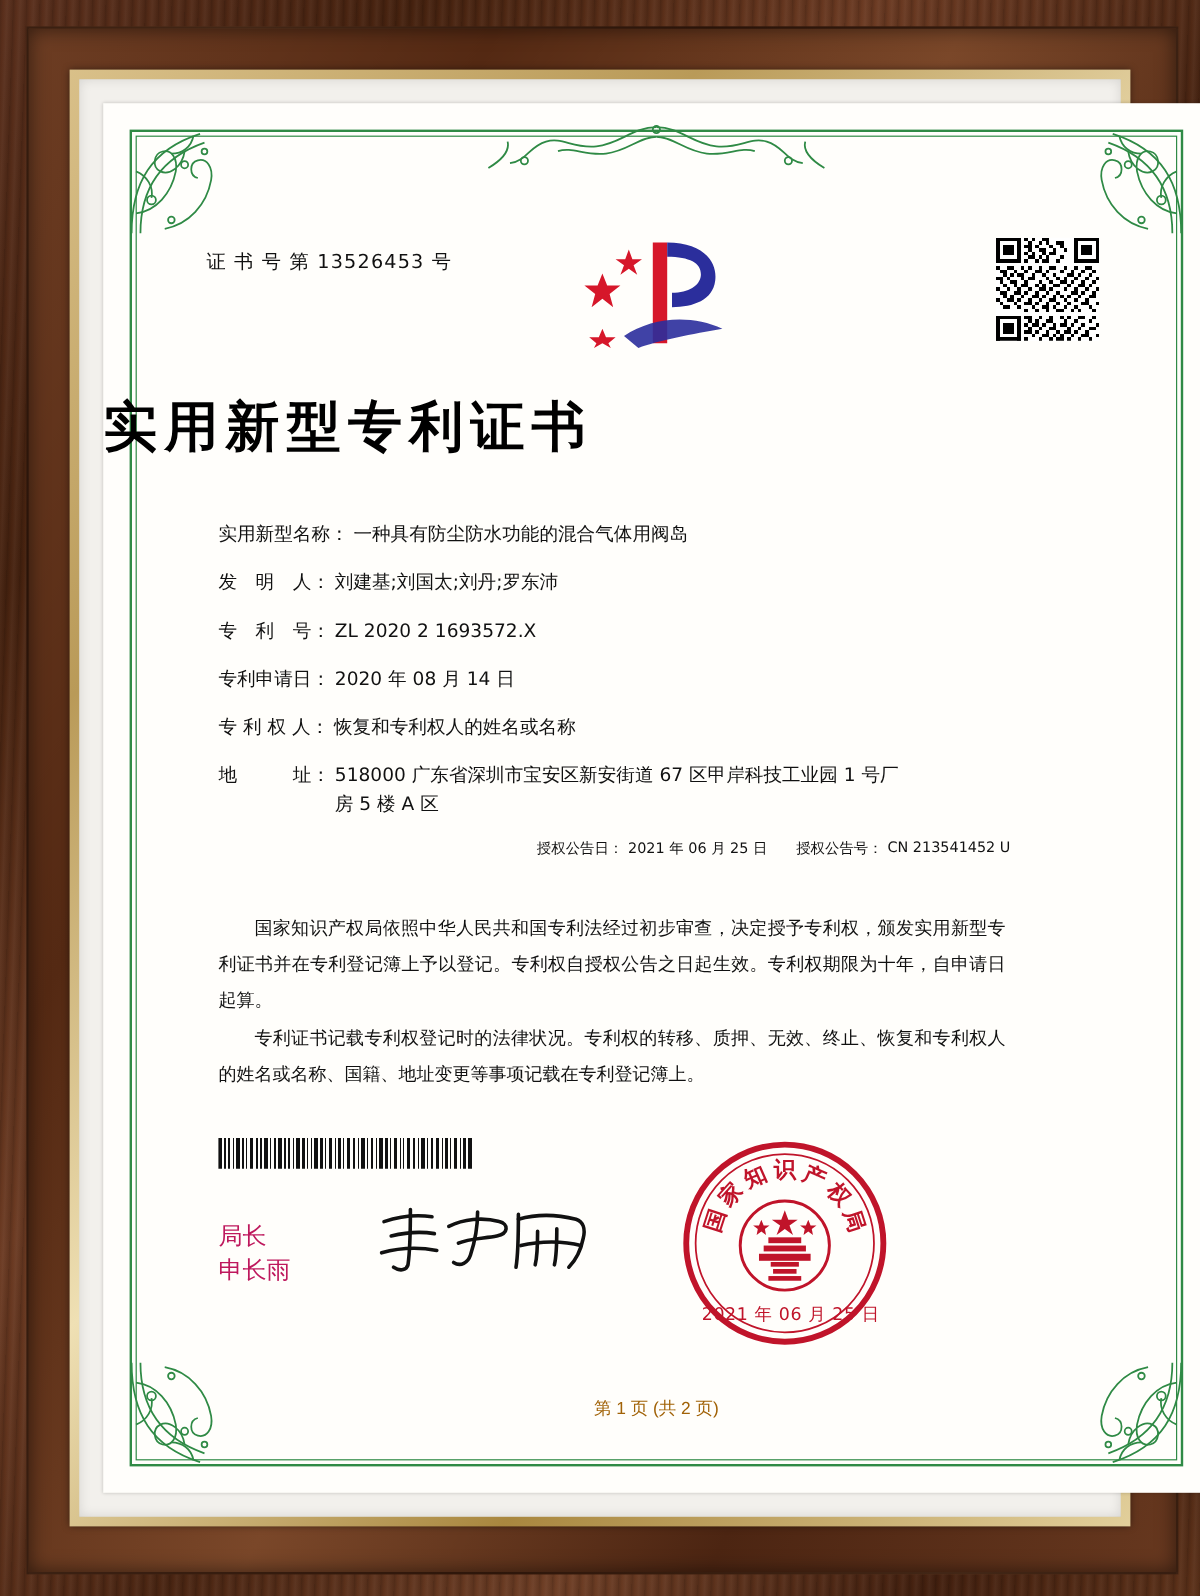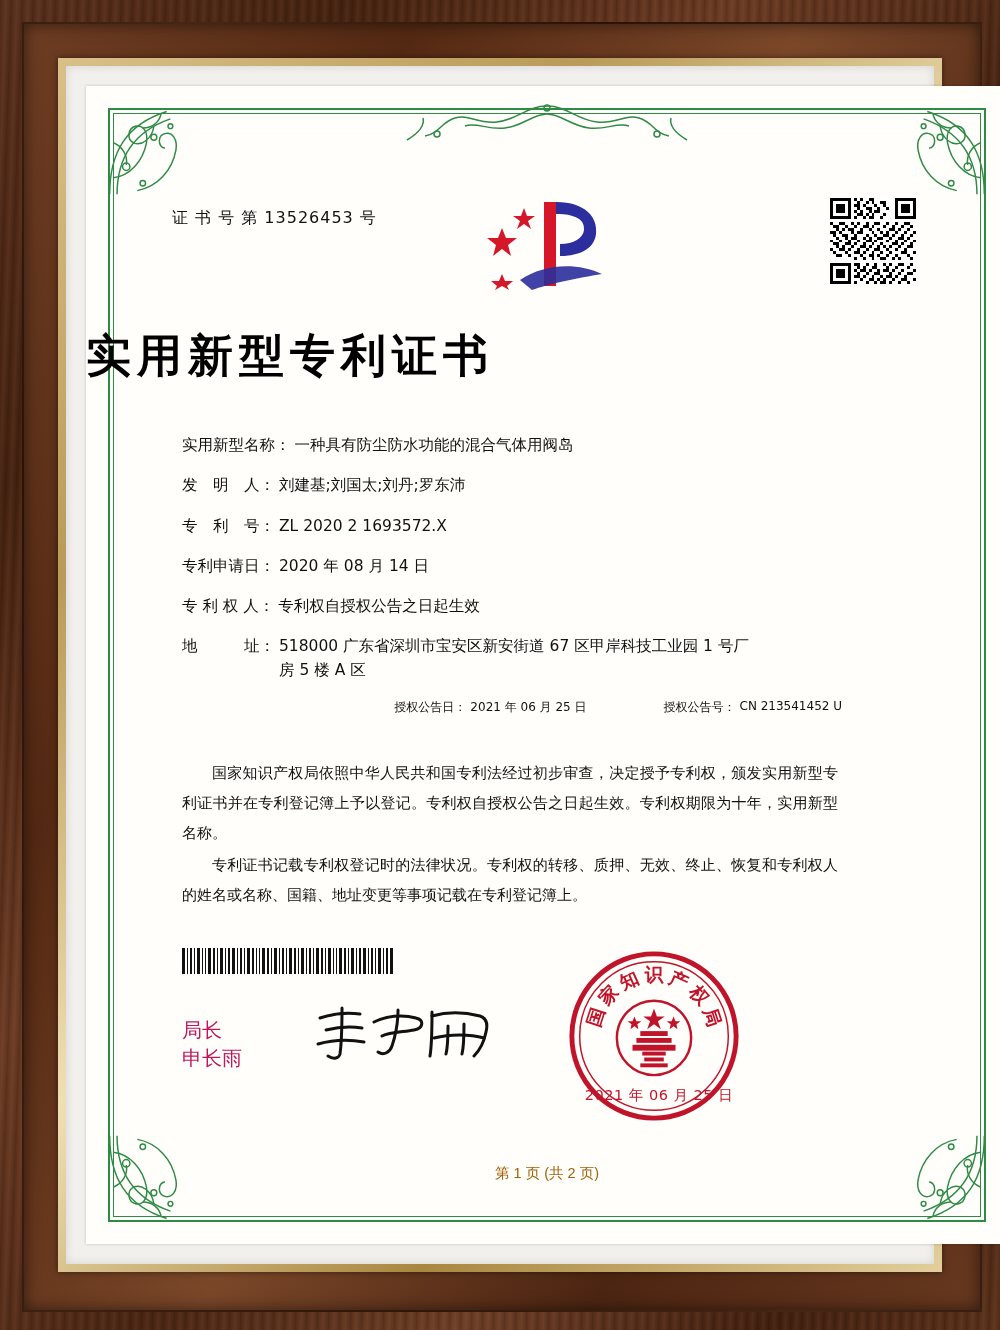--- a/index.html
+++ b/index.html
@@ -79,21 +79,21 @@
   }
   
   .fields{position:absolute;left:96px;top:348px;width:660px;color:#111;}
   .row{display:flex;margin-bottom:17px;font-size:15.5px;line-height:1.5;
        font-family:"DejaVu Sans","Liberation Sans",sans-serif;}
   .lbl{white-space:pre;flex:0 0 auto;}
   .val{margin-left:4px;}
   .row-addr .val{max-width:470px;}
   .row-inline{display:flex;margin-bottom:14px;font-size:12px;
        font-family:"DejaVu Sans","Liberation Sans",sans-serif;justify-content:flex-end;}
-  .row-inline .second{margin-left:77px;}
+  .row-inline .second{margin-left:24px;}
   
   .paras{
     position:absolute;left:96px;top:672px;width:656px;
     font-size:15px;line-height:30px;color:#111;text-align:justify;
     font-family:"DejaVu Sans","Liberation Sans",sans-serif;
   }
   .paras p{margin:0 0 2px 0;text-indent:2em;}
   
   .barcode{position:absolute;left:96px;top:862px;width:212px;height:26px;}
   
@@ -442,36 +442,36 @@
       <div class="row">
         <span class="lbl">专　利　号：</span>
         <span class="val">ZL 2020 2 1693572.X</span>
       </div>
       <div class="row">
         <span class="lbl">专利申请日：</span>
         <span class="val">2020 年 08 月 14 日</span>
       </div>
       <div class="row">
         <span class="lbl">专 利 权 人：</span>
-        <span class="val">专利权自授权公告之日起生效</span>
+        <span class="val">恢复和专利权人的姓名或名称</span>
       </div>
       <div class="row row-addr">
         <span class="lbl">地　　　址：</span>
         <span class="val">518000 广东省深圳市宝安区新安街道 67 区甲岸科技工业园 1 号厂房 5 楼 A 区</span>
       </div>
       <div class="row-inline">
         <span class="lbl">授权公告日：</span>
         <span class="val">2021 年 06 月 25 日</span>
         <span class="lbl second">授权公告号：</span>
         <span class="val">CN 213541452 U</span>
       </div>
     </div>
 
     <div class="paras">
-      <p>国家知识产权局依照中华人民共和国专利法经过初步审查，决定授予专利权，颁发实用新型专利证书并在专利登记簿上予以登记。专利权自授权公告之日起生效。专利权期限为十年，实用新型名称。</p>
+      <p>国家知识产权局依照中华人民共和国专利法经过初步审查，决定授予专利权，颁发实用新型专利证书并在专利登记簿上予以登记。专利权自授权公告之日起生效。专利权期限为十年，自申请日起算。</p>
       <p>专利证书记载专利权登记时的法律状况。专利权的转移、质押、无效、终止、恢复和专利权人的姓名或名称、国籍、地址变更等事项记载在专利登记簿上。</p>
     </div>
 
     <svg class="barcode" viewBox="0 0 212 26" shape-rendering="crispEdges">
       <g fill="#111">
         <rect x="0" y="0" width="3" height="26"></rect>
           <rect x="5" y="0" width="1" height="26"></rect>
         <rect x="8" y="0" width="2" height="26"></rect>
           <rect x="12" y="0" width="1" height="26"></rect>
         <rect x="15" y="0" width="3" height="26"></rect>

